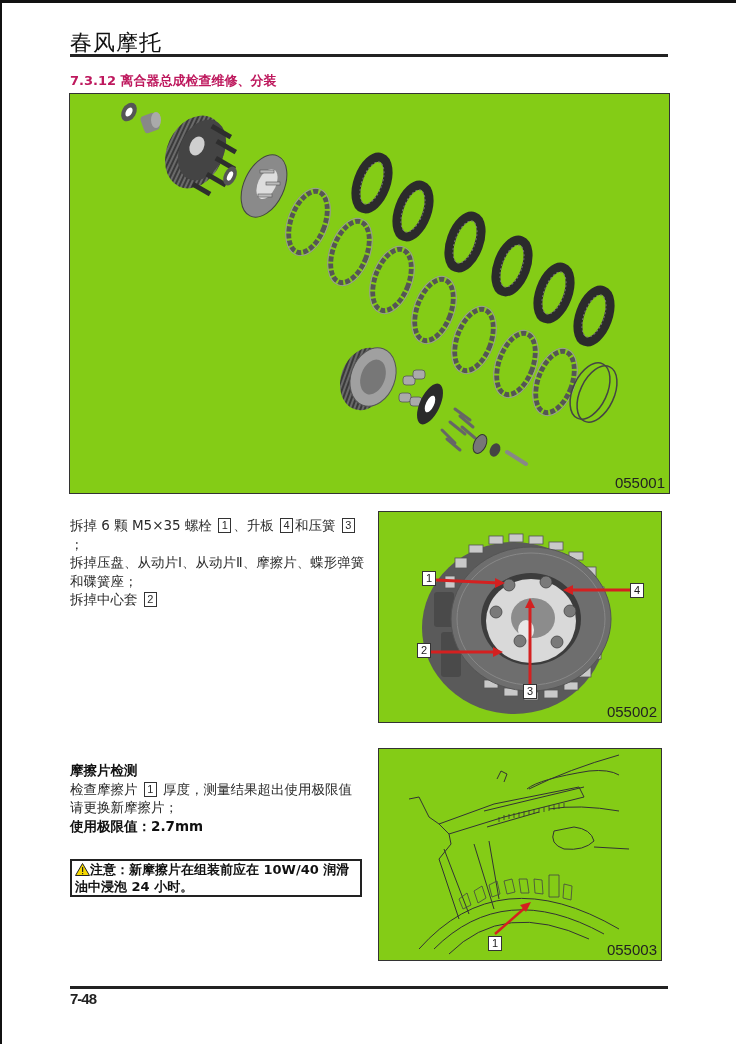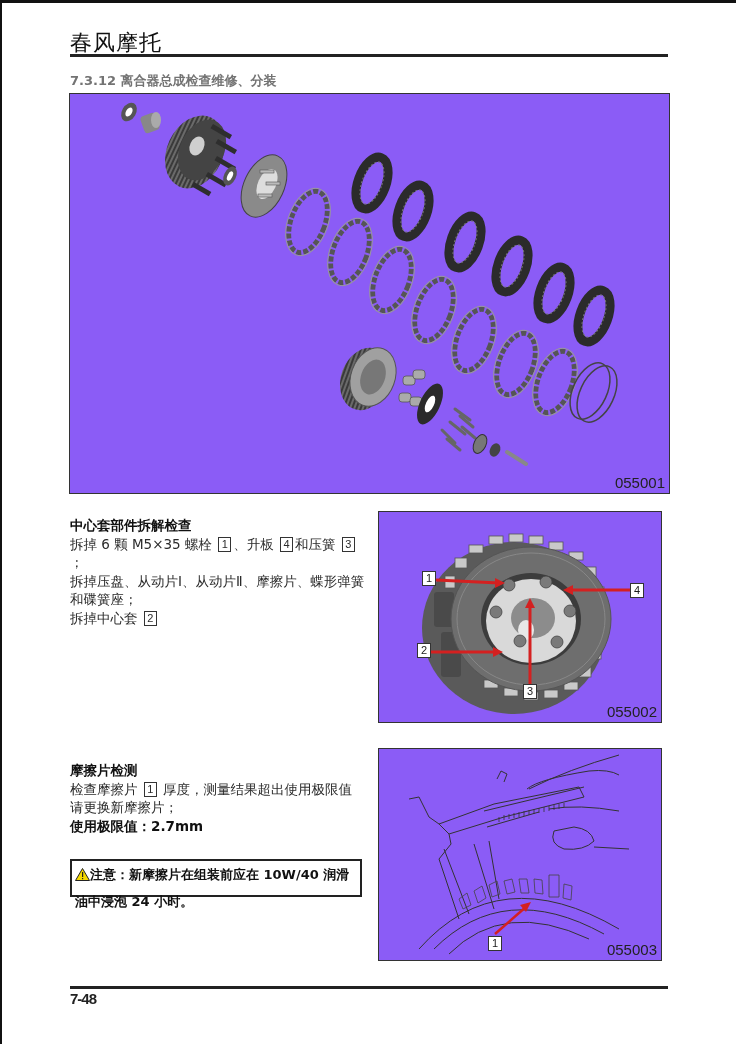--- a/index.html
+++ b/index.html
@@ -5,40 +5,40 @@
   html, body { margin:0; padding:0; background:#fff; }
   body { width:736px; height:1044px; position:relative; overflow:hidden;
          font-family:"DejaVu Sans", "Liberation Sans", sans-serif; color:#1a1a1a; }
   .frame-top { position:absolute; left:0; top:0; width:736px; height:3px; background:#111; }
   .frame-left { position:absolute; left:0; top:0; width:2px; height:1044px; background:#111; }
 
   .header-title { position:absolute; left:70px; top:28px; font-size:22px; letter-spacing:1px;
                   font-family:Liberation Serif, serif; color:#111; }
   .header-rule { position:absolute; left:70px; top:54px; width:598px; height:3px; background:#222; }
 
-  .section-title { position:absolute; left:70px; top:72px; font-size:13px; font-weight:bold; color:#737373; }
-
-  .figbox { position:absolute; border:1.5px solid #333; background:#8b5cf6; box-sizing:border-box; }
+  .section-title { position:absolute; left:70px; top:72px; font-size:13px; font-weight:bold; color:#be185d; }
+
+  .figbox { position:absolute; border:1.5px solid #333; background:#84cc16; box-sizing:border-box; }
   .figcode { position:absolute; right:4px; bottom:2px; font-family:"Liberation Sans", sans-serif;
              font-size:15px; color:#222; }
   .fig1 { left:69px; top:93px; width:601px; height:401px; }
   .fig2 { left:378px; top:511px; width:284px; height:212px; }
   .fig3 { left:378px; top:748px; width:284px; height:213px; }
   .figbox svg { position:absolute; left:0; top:0; }
 
   .text-block { position:absolute; left:70px; font-size:13.5px; line-height:18.5px; color:#2a2a2a; width:295px; }
   .text-block .heading { font-weight:bold; color:#111; font-size:13.5px; }
   .text-block .strong { font-weight:bold; color:#111; }
   .refbox { display:inline-block; border:1px solid #333; font-family:"Liberation Sans", sans-serif;
             font-size:11px; line-height:12px; width:11px; height:13px; text-align:center; vertical-align:1px; margin:0 2px; }
   .block1 { top:516px; }
   .block2 { top:761px; }
 
   .warning-box { position:absolute; left:70px; top:859px; width:292px; height:38px; border:2px solid #222;
-                 box-sizing:border-box; font-size:13px; font-weight:bold; line-height:25px; padding:1px 3px; color:#111; }
+                 box-sizing:border-box; font-size:13px; font-weight:bold; line-height:15px; padding:1px 3px; color:#111; }
   .warn-icon { display:inline-block; vertical-align:-2px; }
 
   .footer-rule { position:absolute; left:70px; top:986px; width:598px; height:3px; background:#222; }
   .page-number { position:absolute; left:70px; top:990px; font-size:15px; font-weight:bold;
                  font-family:"Liberation Sans", sans-serif; color:#222; letter-spacing:-1px; }
 
   .callout { position:absolute; border:1px solid #333; background:#fff; font-family:"Liberation Sans", sans-serif;
              font-size:11px; width:12px; height:13px; line-height:13px; text-align:center; }
 </style>
 </head>
@@ -152,21 +152,20 @@
     </g>
 
     <ellipse cx="410" cy="350" rx="6" ry="10" transform="rotate(25 410 350)" fill="#777" stroke="#333"></ellipse>
     <ellipse cx="425" cy="356" rx="5" ry="7" transform="rotate(25 425 356)" fill="#444"></ellipse>
     <line x1="437" y1="358" x2="456" y2="370" stroke="#888" stroke-width="4" stroke-linecap="round"></line>
   </svg>
   <div class="figcode">055001</div>
 </div>
 
 <div class="text-block block1">
-  <div class="heading">中心套部件拆解检查</div>
   <div>
     <span>拆掉 6 颗 M5×35 螺栓</span>
     <span class="refbox">1</span><span>、升板</span>
     <span class="refbox">4</span><span>和压簧</span>
     <span class="refbox">3</span><span>；</span>
   </div>
   <div>拆掉压盘、从动片Ⅰ、从动片Ⅱ、摩擦片、蝶形弹簧和碟簧座；</div>
   <div>
     <span>拆掉中心套</span>
     <span class="refbox">2</span>

